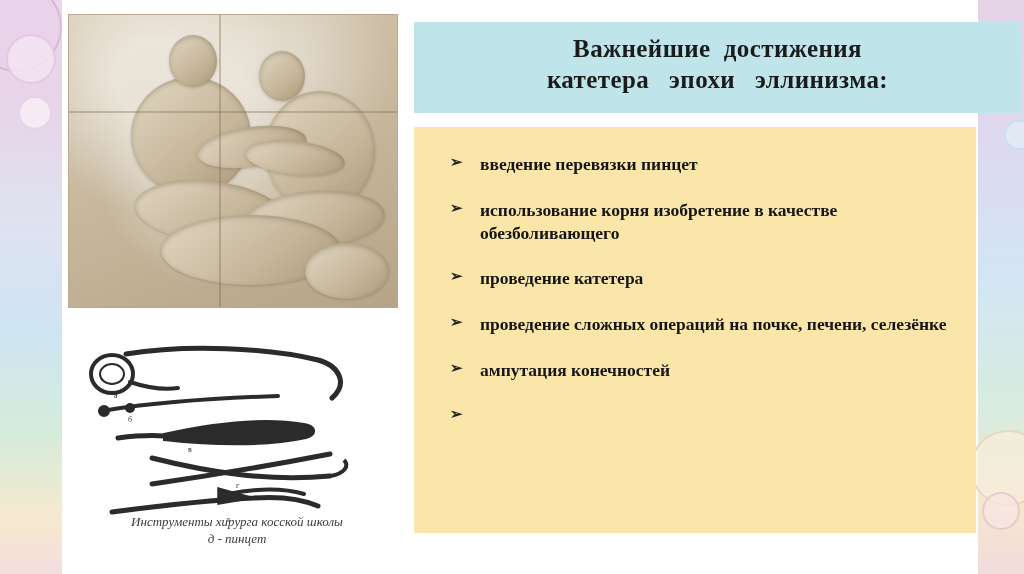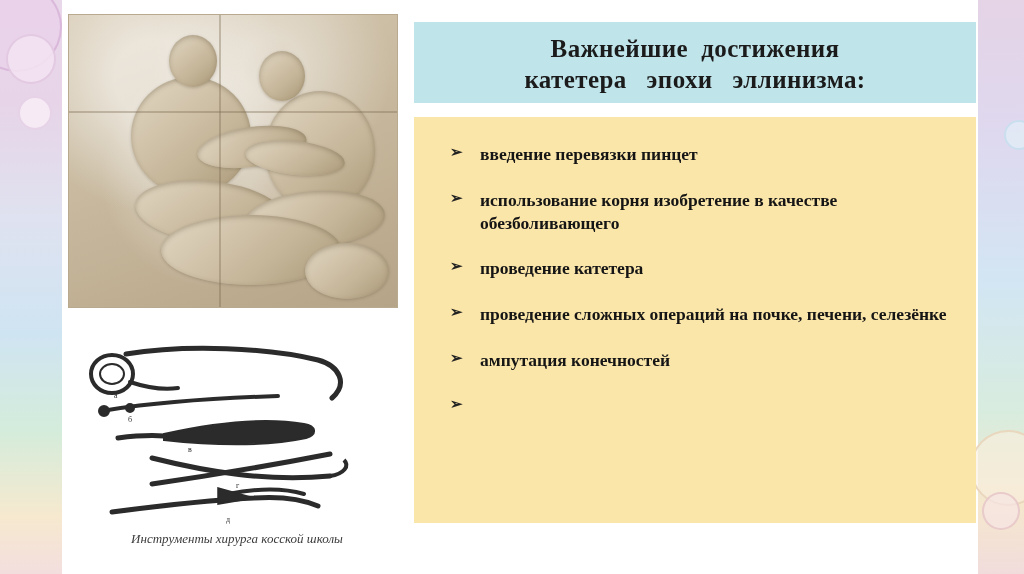--- a/index.html
+++ b/index.html
@@ -117,23 +117,23 @@
 
   
   .right-col {
     position: absolute;
     left: 414px;
     top: 22px;
     width: 562px;
   }
   .title-box {
     background: #bfe4ea;
-    padding: 12px 14px 8px 14px;
+    padding: 12px 14px 18px 14px;
     box-sizing: border-box;
-    width: 562px;
+    width: 607px;
   }
   .title-box .line {
     font-family: "Liberation Serif", serif;
     font-weight: bold;
     font-size: 25px;
     color: #1b1b1b;
     text-align: center;
     letter-spacing: 0.4px;
     line-height: 1.22;
     white-space: pre;
@@ -230,20 +230,21 @@
         <g font-family="Liberation Serif, serif" font-size="8" fill="#2b2b2b" stroke="none">
           <text x="46" y="72">а</text>
           <text x="60" y="96">б</text>
           <text x="120" y="126">в</text>
           <text x="168" y="162">г</text>
           <text x="158" y="196">д</text>
         </g>
       </svg>
       <div class="instr-caption">
         <div>Инструменты хирурга косской школы</div>
+        <div>д - пинцет</div>
       </div>
     </div>
 
   </div>
 
   <div class="right-col">
 
     <div class="title-box">
       <div class="line">Важнейшие  достижения</div>
       <div class="line">катетера   эпохи   эллинизма:</div>

